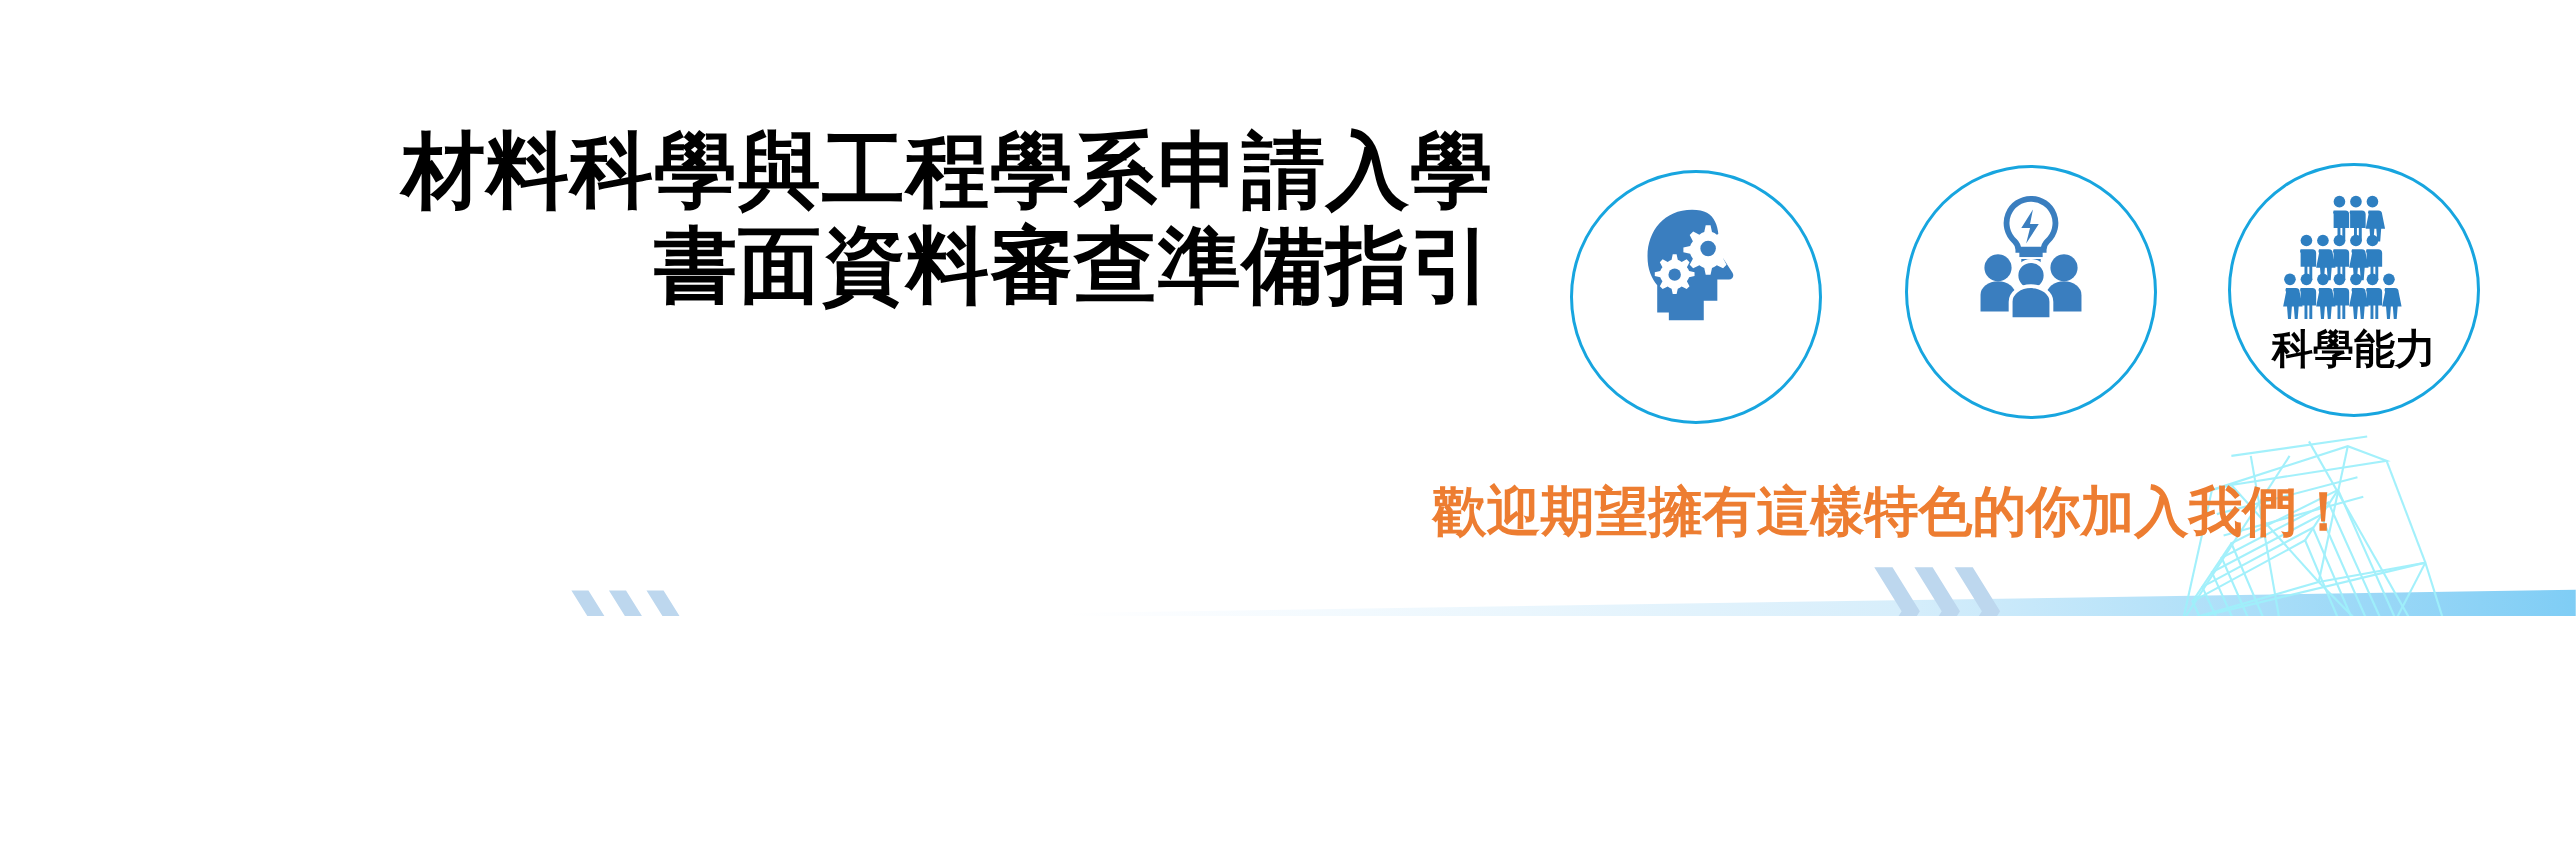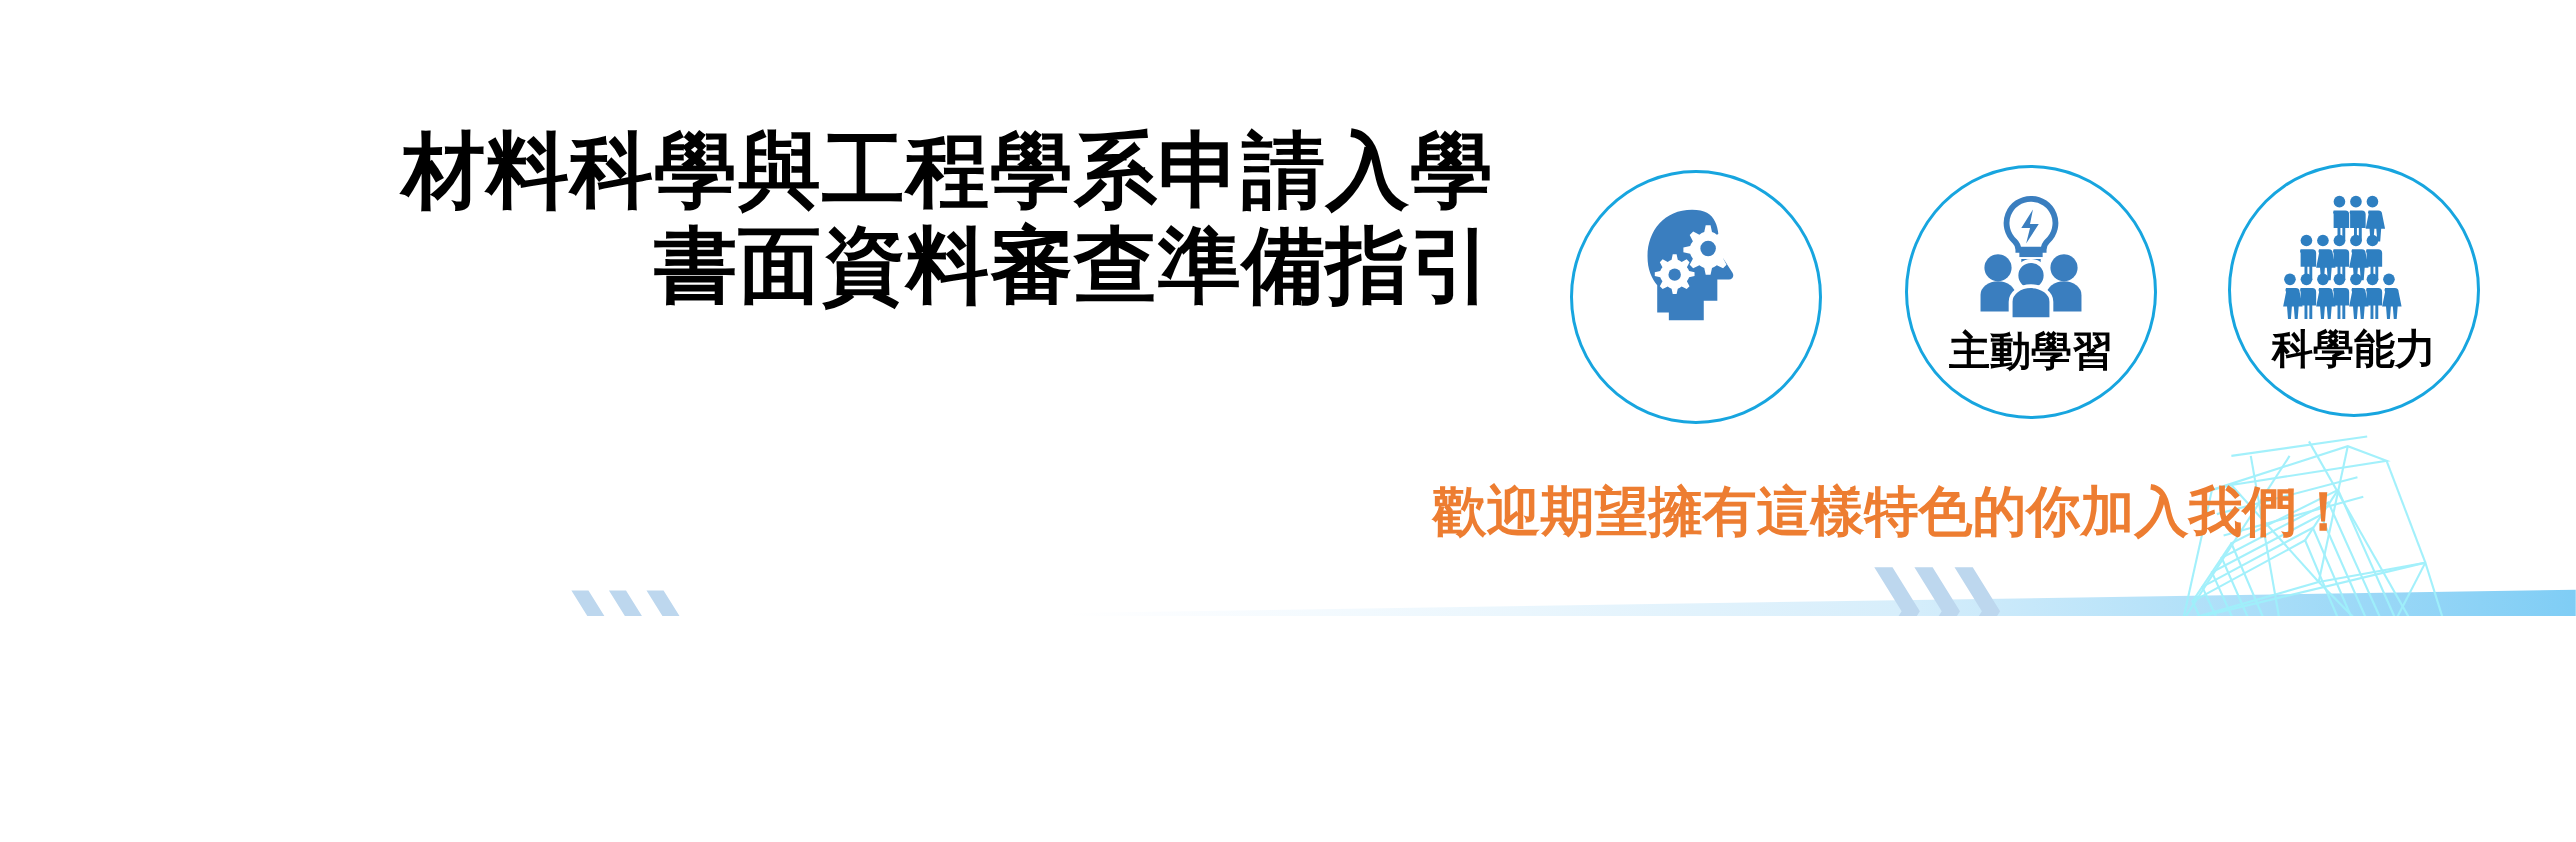--- a/index.html
+++ b/index.html
@@ -232,21 +232,20 @@
           <path d="M16 122 L16 105 a18 14 0 0 1 36 0 L52 122 Z"></path>
           <circle cx="102" cy="77" r="14"></circle>
           <path d="M84 122 L84 105 a18 14 0 0 1 36 0 L120 122 Z"></path>
         </g>
         <g fill="#3a7ebf" stroke="#ffffff" stroke-width="4">
           <circle cx="68" cy="85" r="15"></circle>
           <path d="M47 130 L47 112 a21 16 0 0 1 42 0 L89 130 Z"></path>
         </g>
       </svg>
     </div>
-    <div class="badge-label">主動學習</div>
   </div>
 
   <div class="badge" id="badge-2">
     <div class="badge-icon">
       <svg width="146" height="132" viewBox="0 0 150 136">
         <g fill="#2e7fc1">
 
           <g>
             <g transform="translate(52,4)">
               <circle cx="8" cy="7" r="6"></circle>

